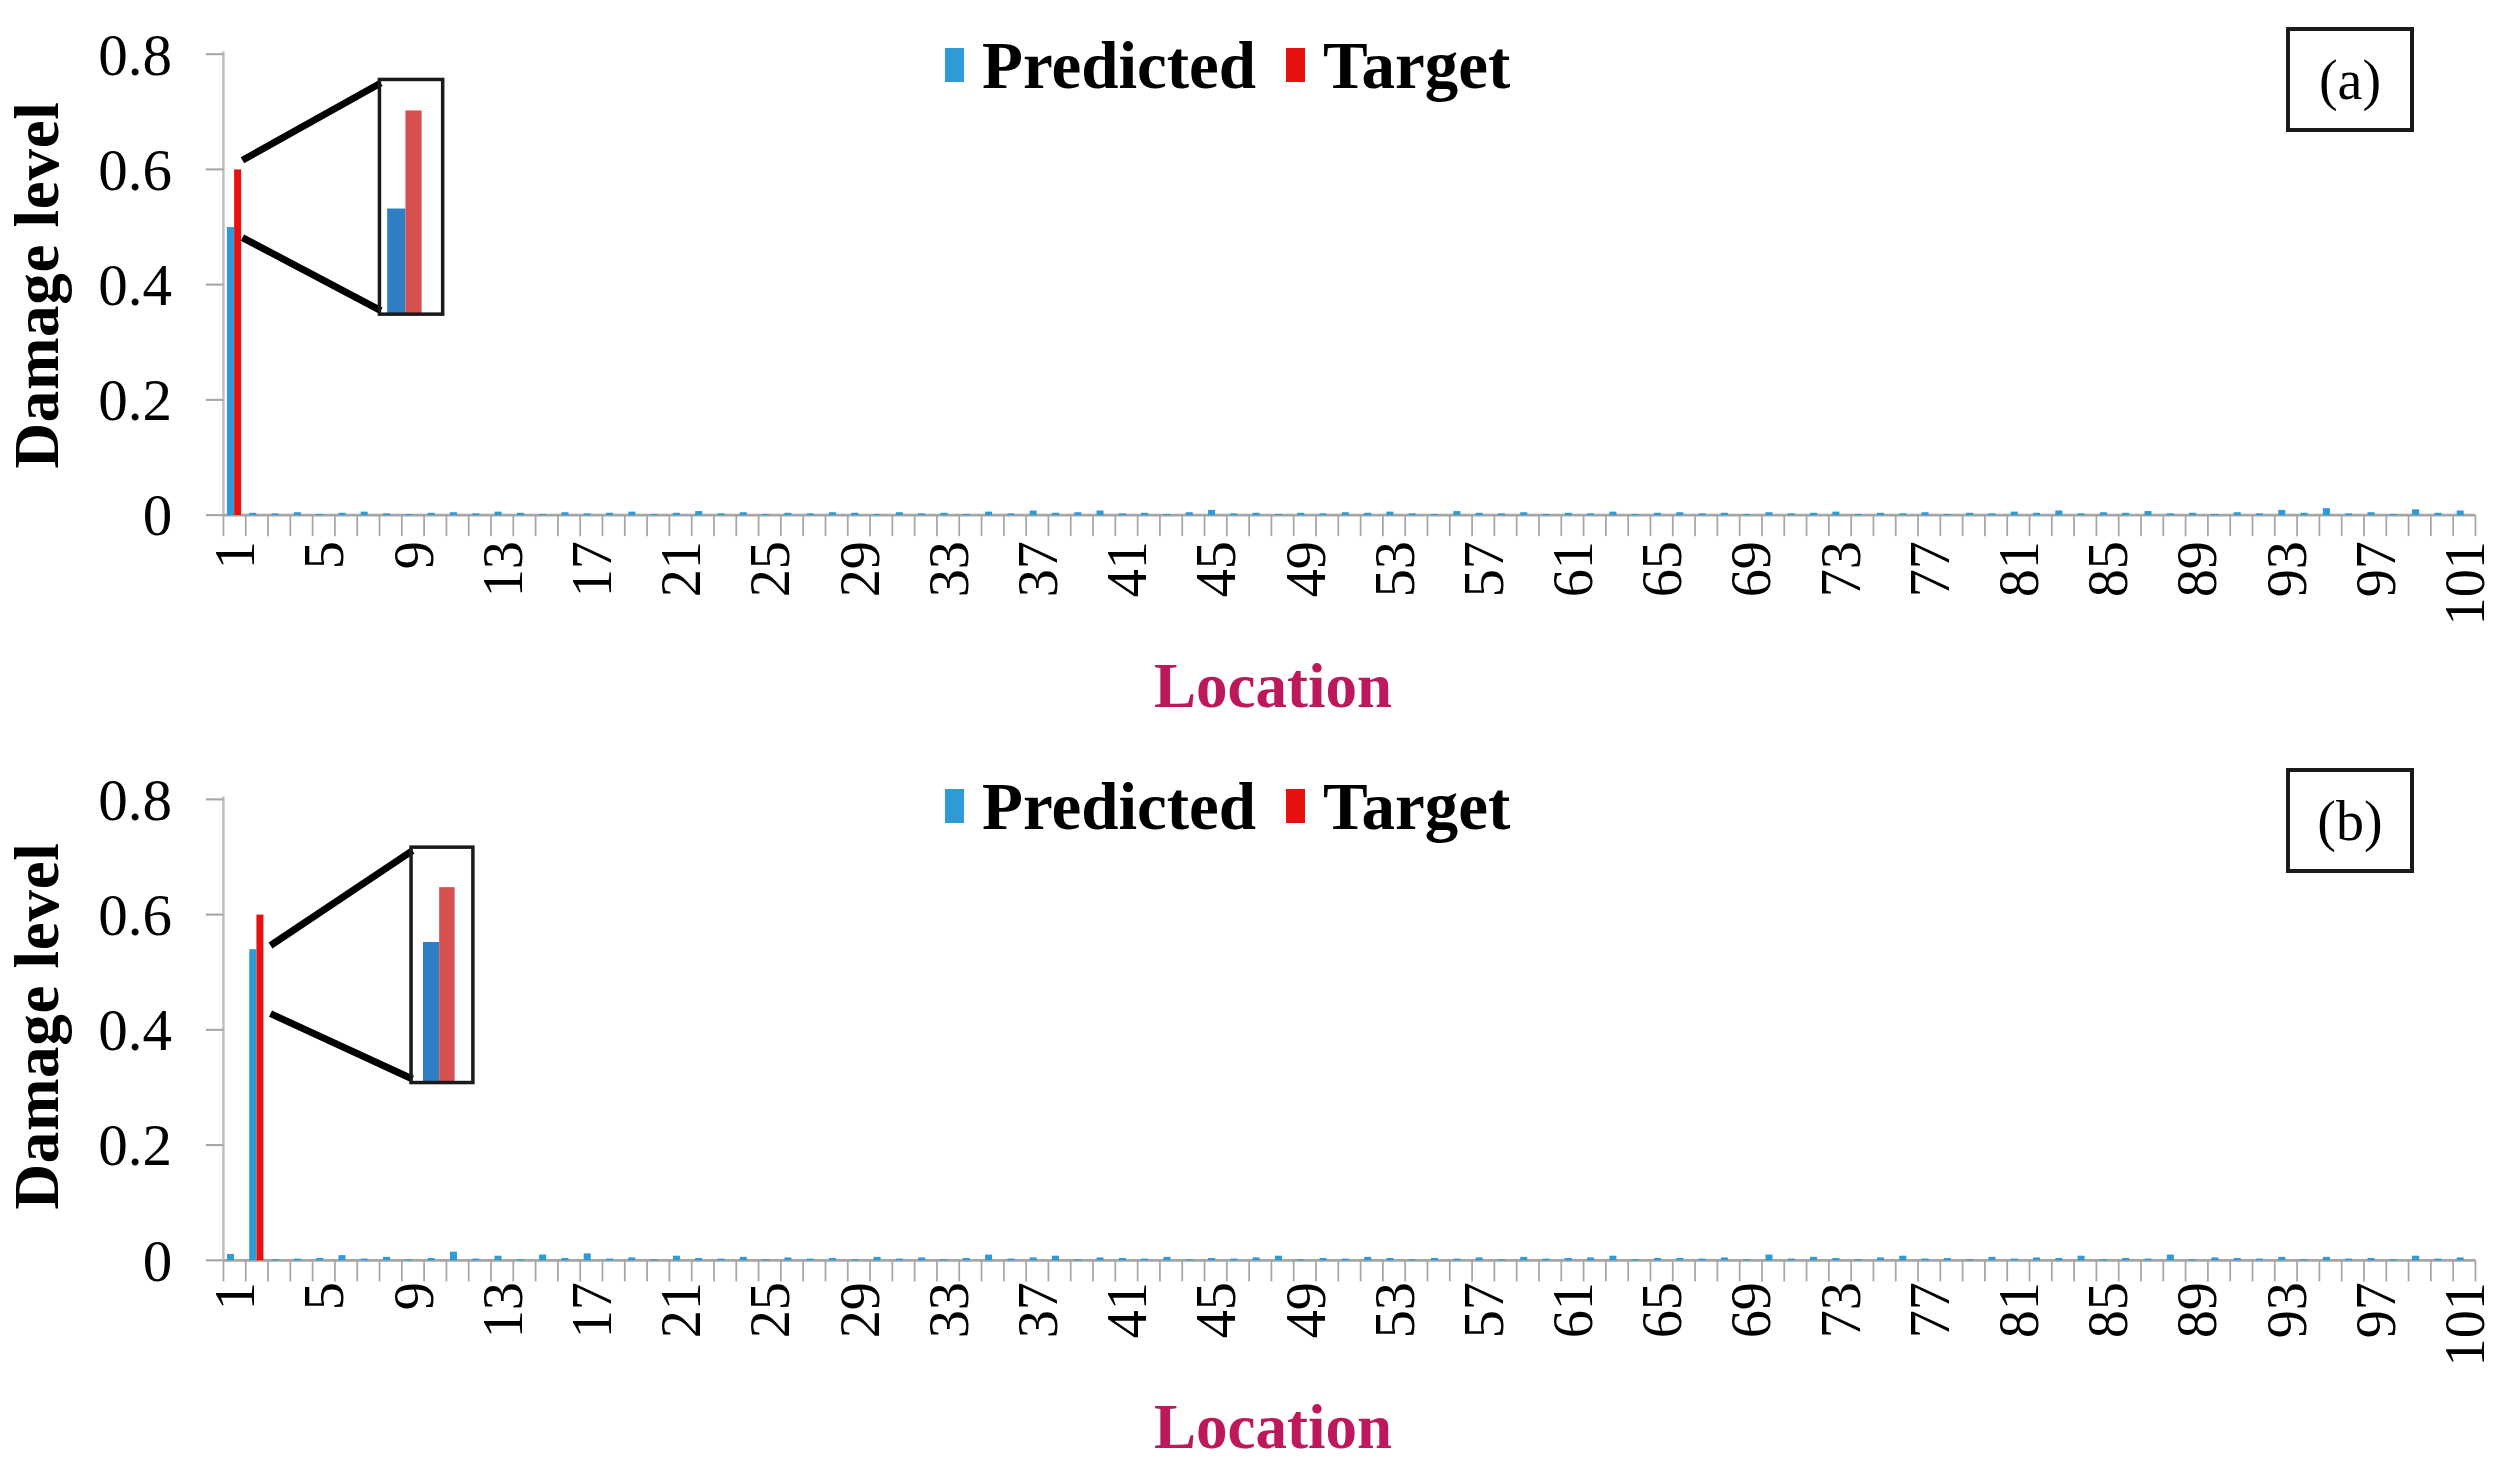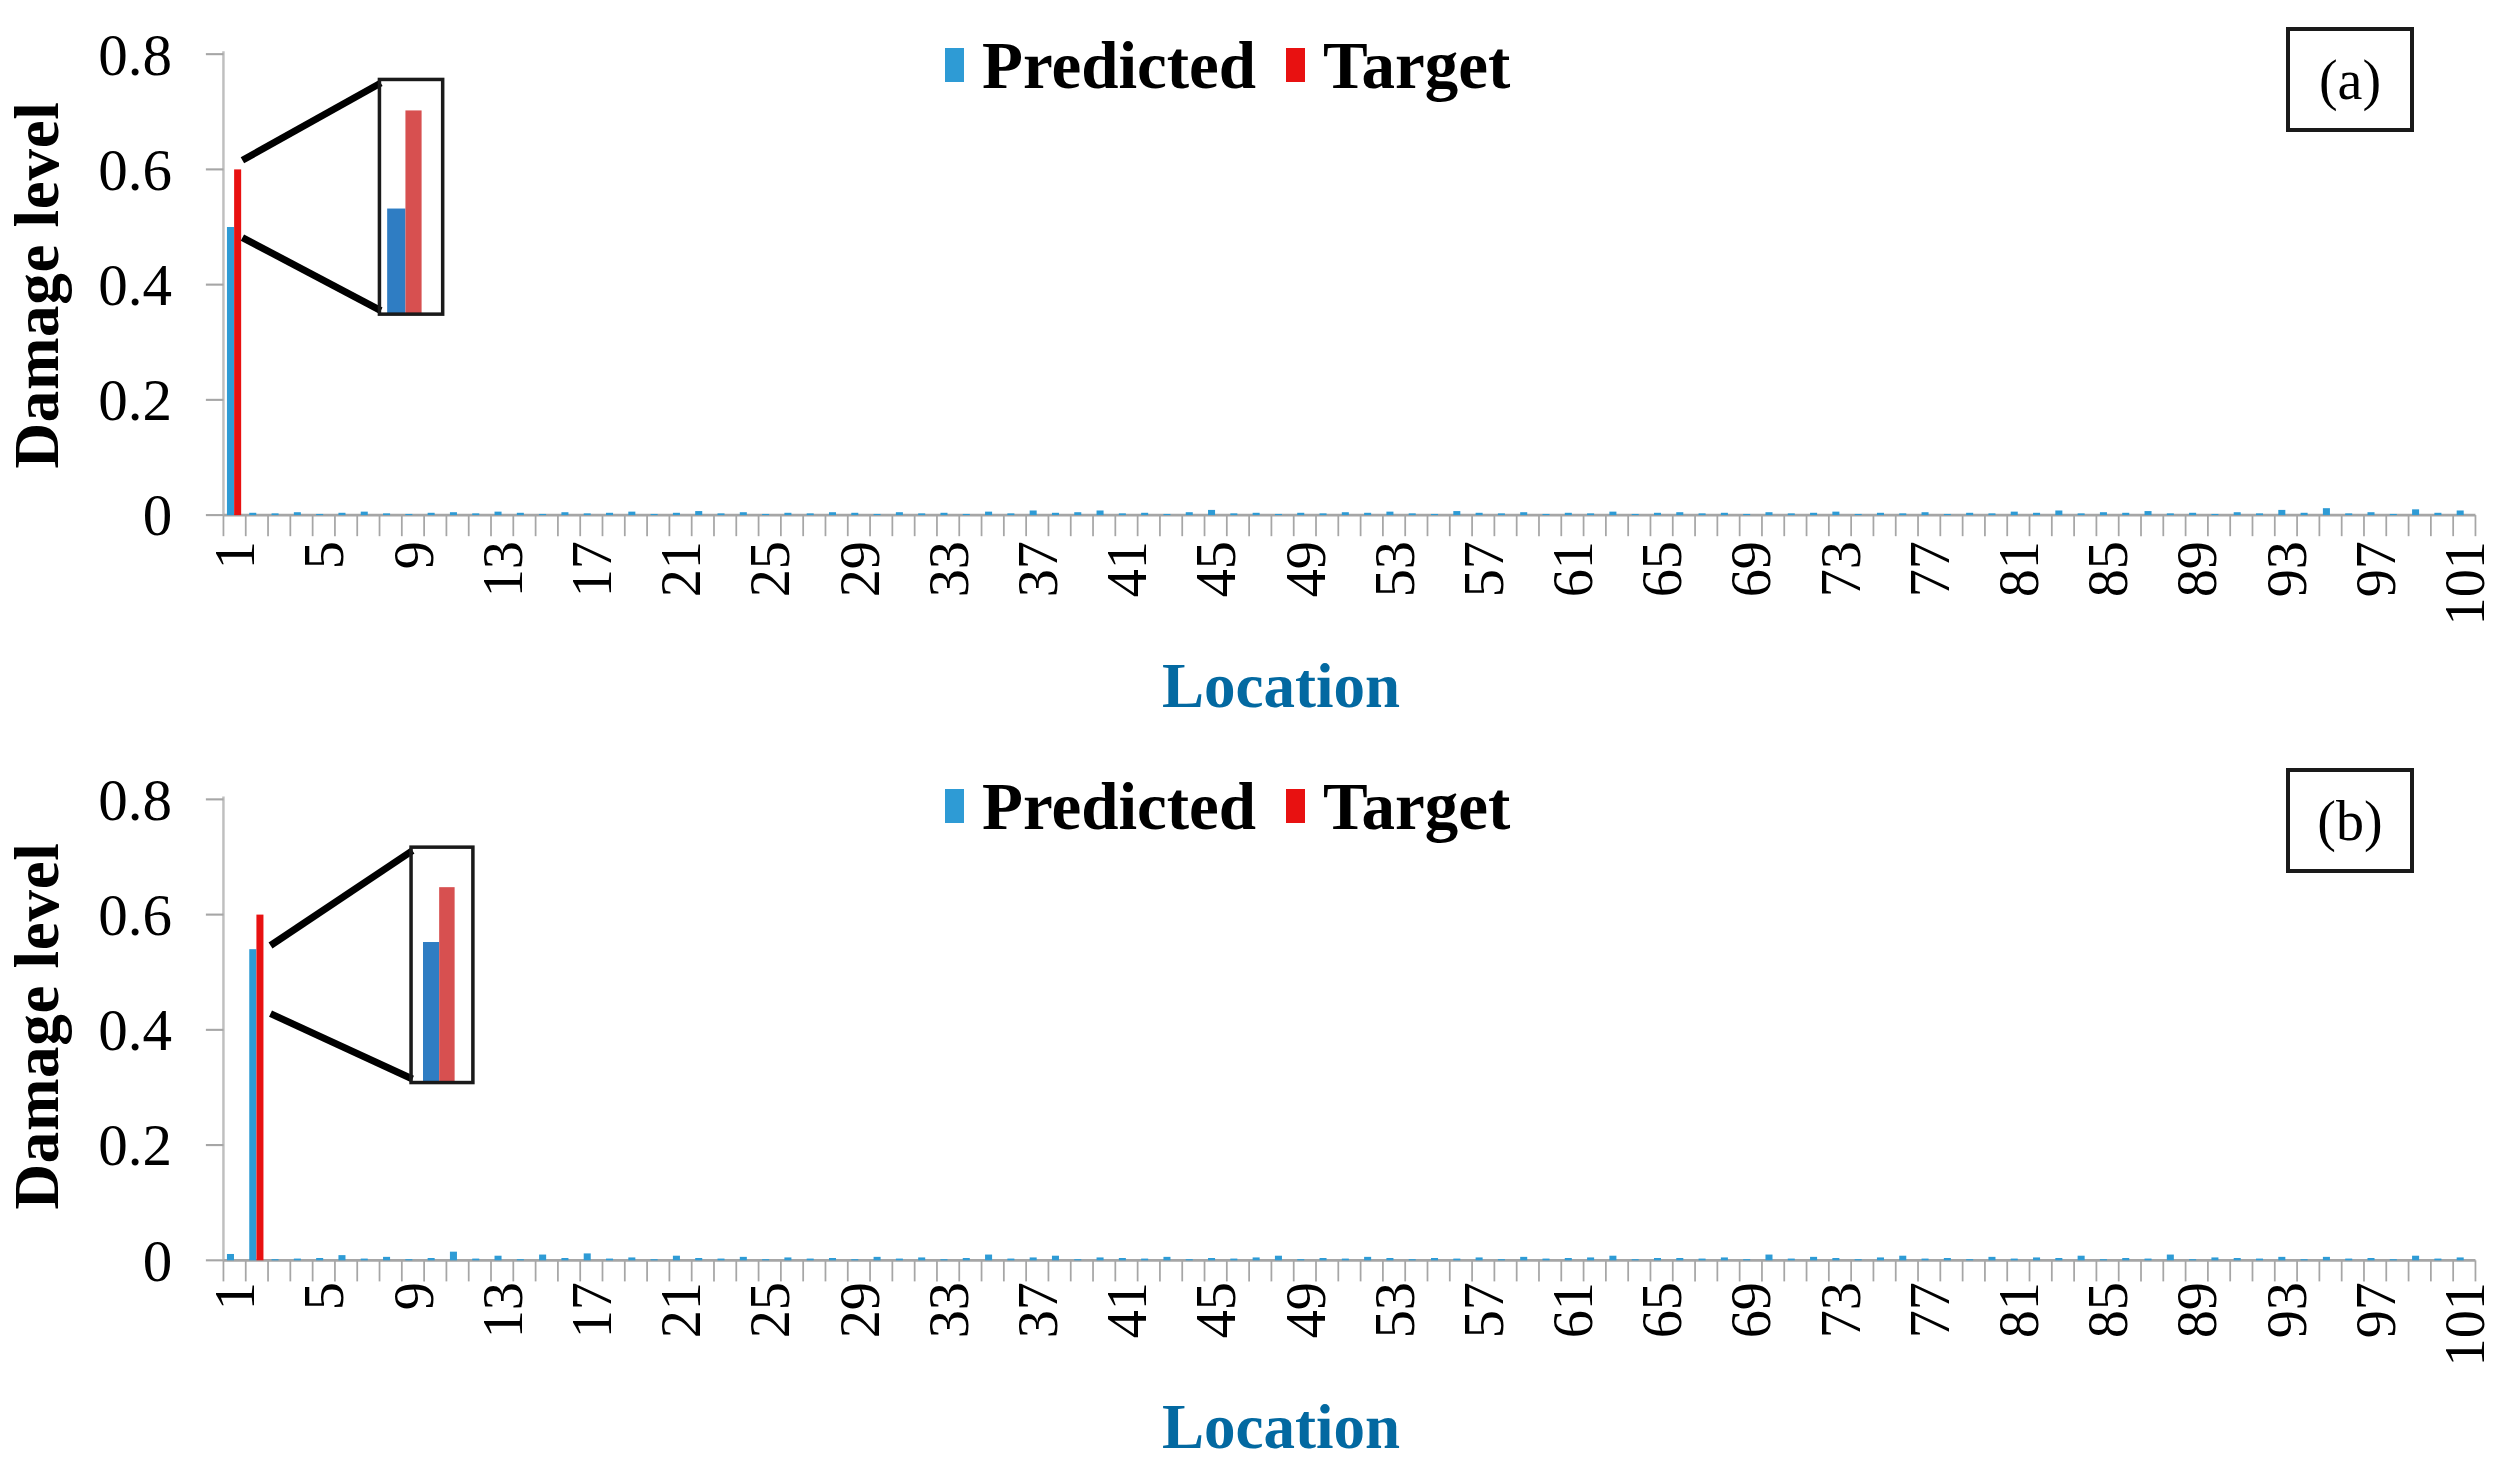--- a/index.html
+++ b/index.html
@@ -5,21 +5,21 @@
   html,body{margin:0;padding:0;background:#ffffff;}
   body{font-family:"Liberation Serif","DejaVu Serif",serif;}
   .figure{position:relative;width:2512px;height:1481px;background:#ffffff;overflow:hidden;}
   .panel{position:absolute;left:0;width:2512px;height:740px;}
   #panel-a{top:0;}
   #panel-b{top:741px;}
   .plot-svg{position:absolute;left:0;top:0;width:2512px;height:740px;}
   .y-title{position:absolute;left:37px;top:285px;transform:translate(-50%,-50%) rotate(-90deg);
            font-size:63px;font-weight:bold;color:#000;white-space:nowrap;letter-spacing:0.7px;}
   .x-title{position:absolute;left:1273px;top:650px;transform:translateX(-50%);
-           font-size:63px;font-weight:bold;color:#0369a1;white-space:nowrap;margin-left:8px;}
+           font-size:63px;font-weight:bold;color:#be185d;white-space:nowrap;}
   .legend{position:absolute;top:45px;left:0;width:100%;height:37px;pointer-events:none;}
   .legend-item{position:absolute;display:flex;align-items:flex-end;height:37px;}
   .legend-item.item-0{left:945px;}
   .legend-item.item-1{left:1286px;}
   .legend-swatch{width:19px;height:34px;margin-right:18px;flex:0 0 auto;}
   .legend-label{font-size:67px;font-weight:bold;color:#000;line-height:34px;white-space:nowrap;}
   .corner-box{position:absolute;left:2286px;top:27px;width:128px;height:105px;
               border:4.2px solid #1a1a1a;display:flex;align-items:center;justify-content:center;
               box-sizing:border-box;background:#fff;}
   .corner-label{font-size:56px;color:#000;}

